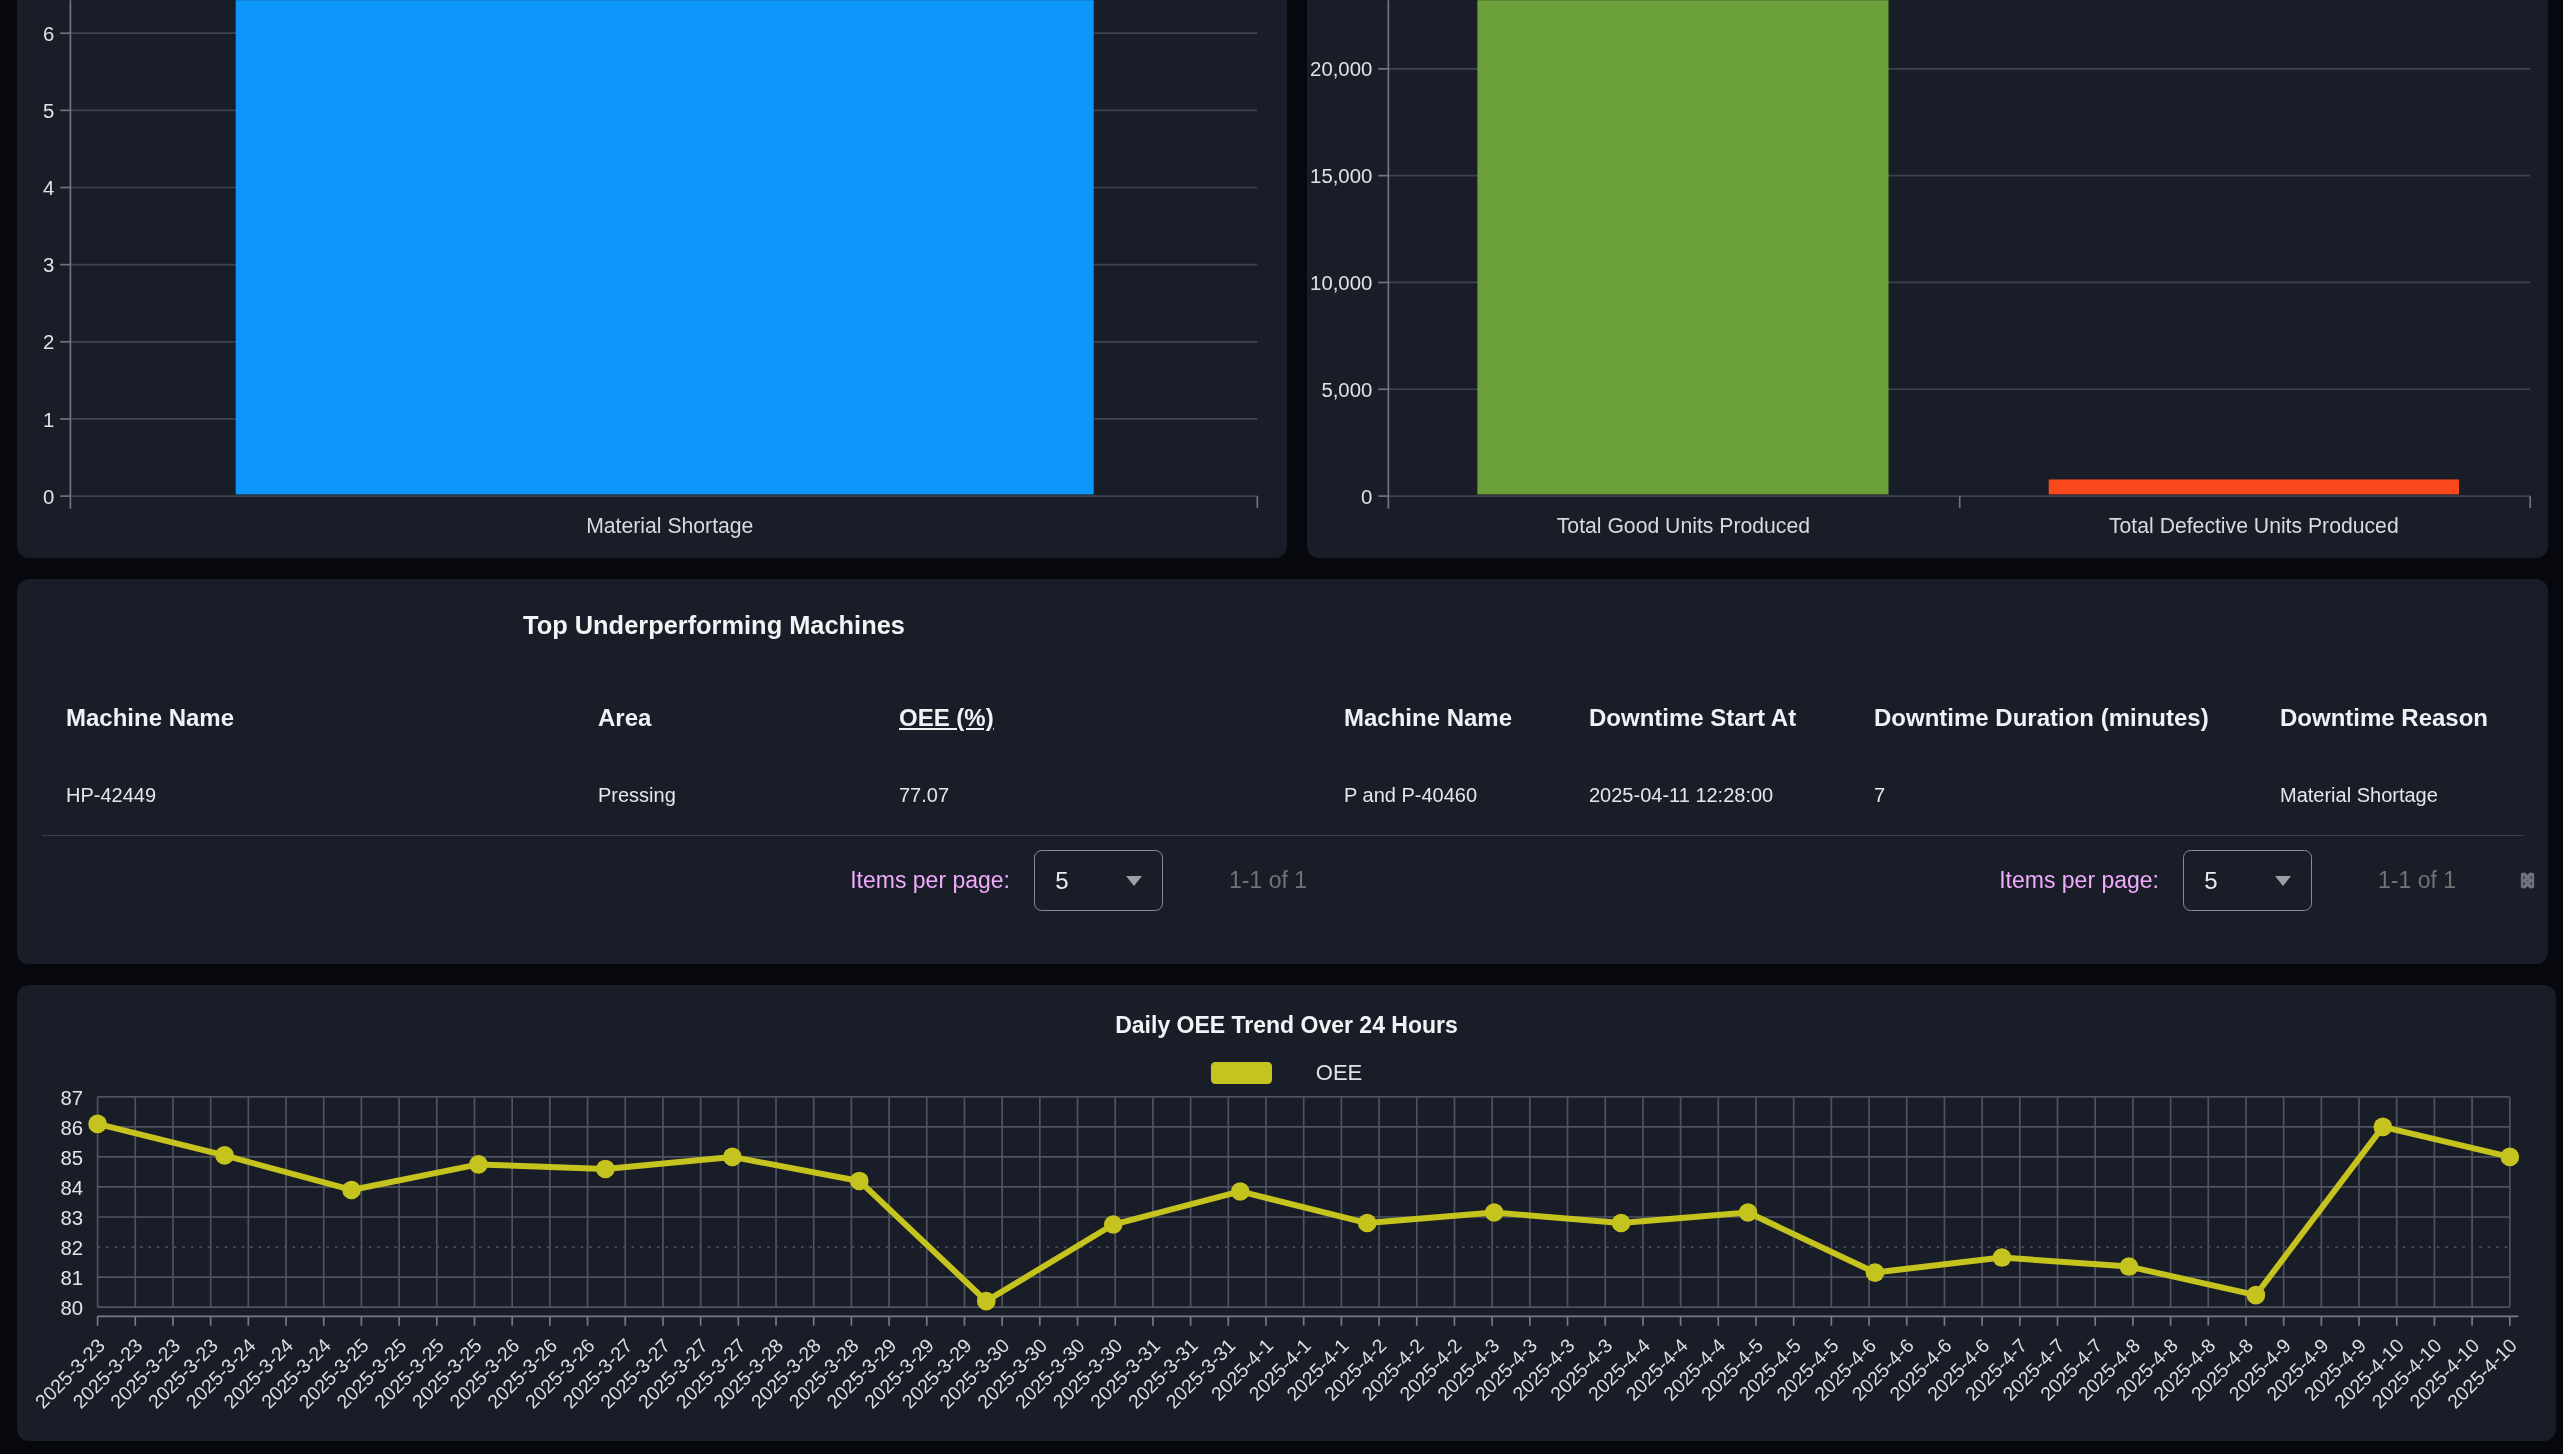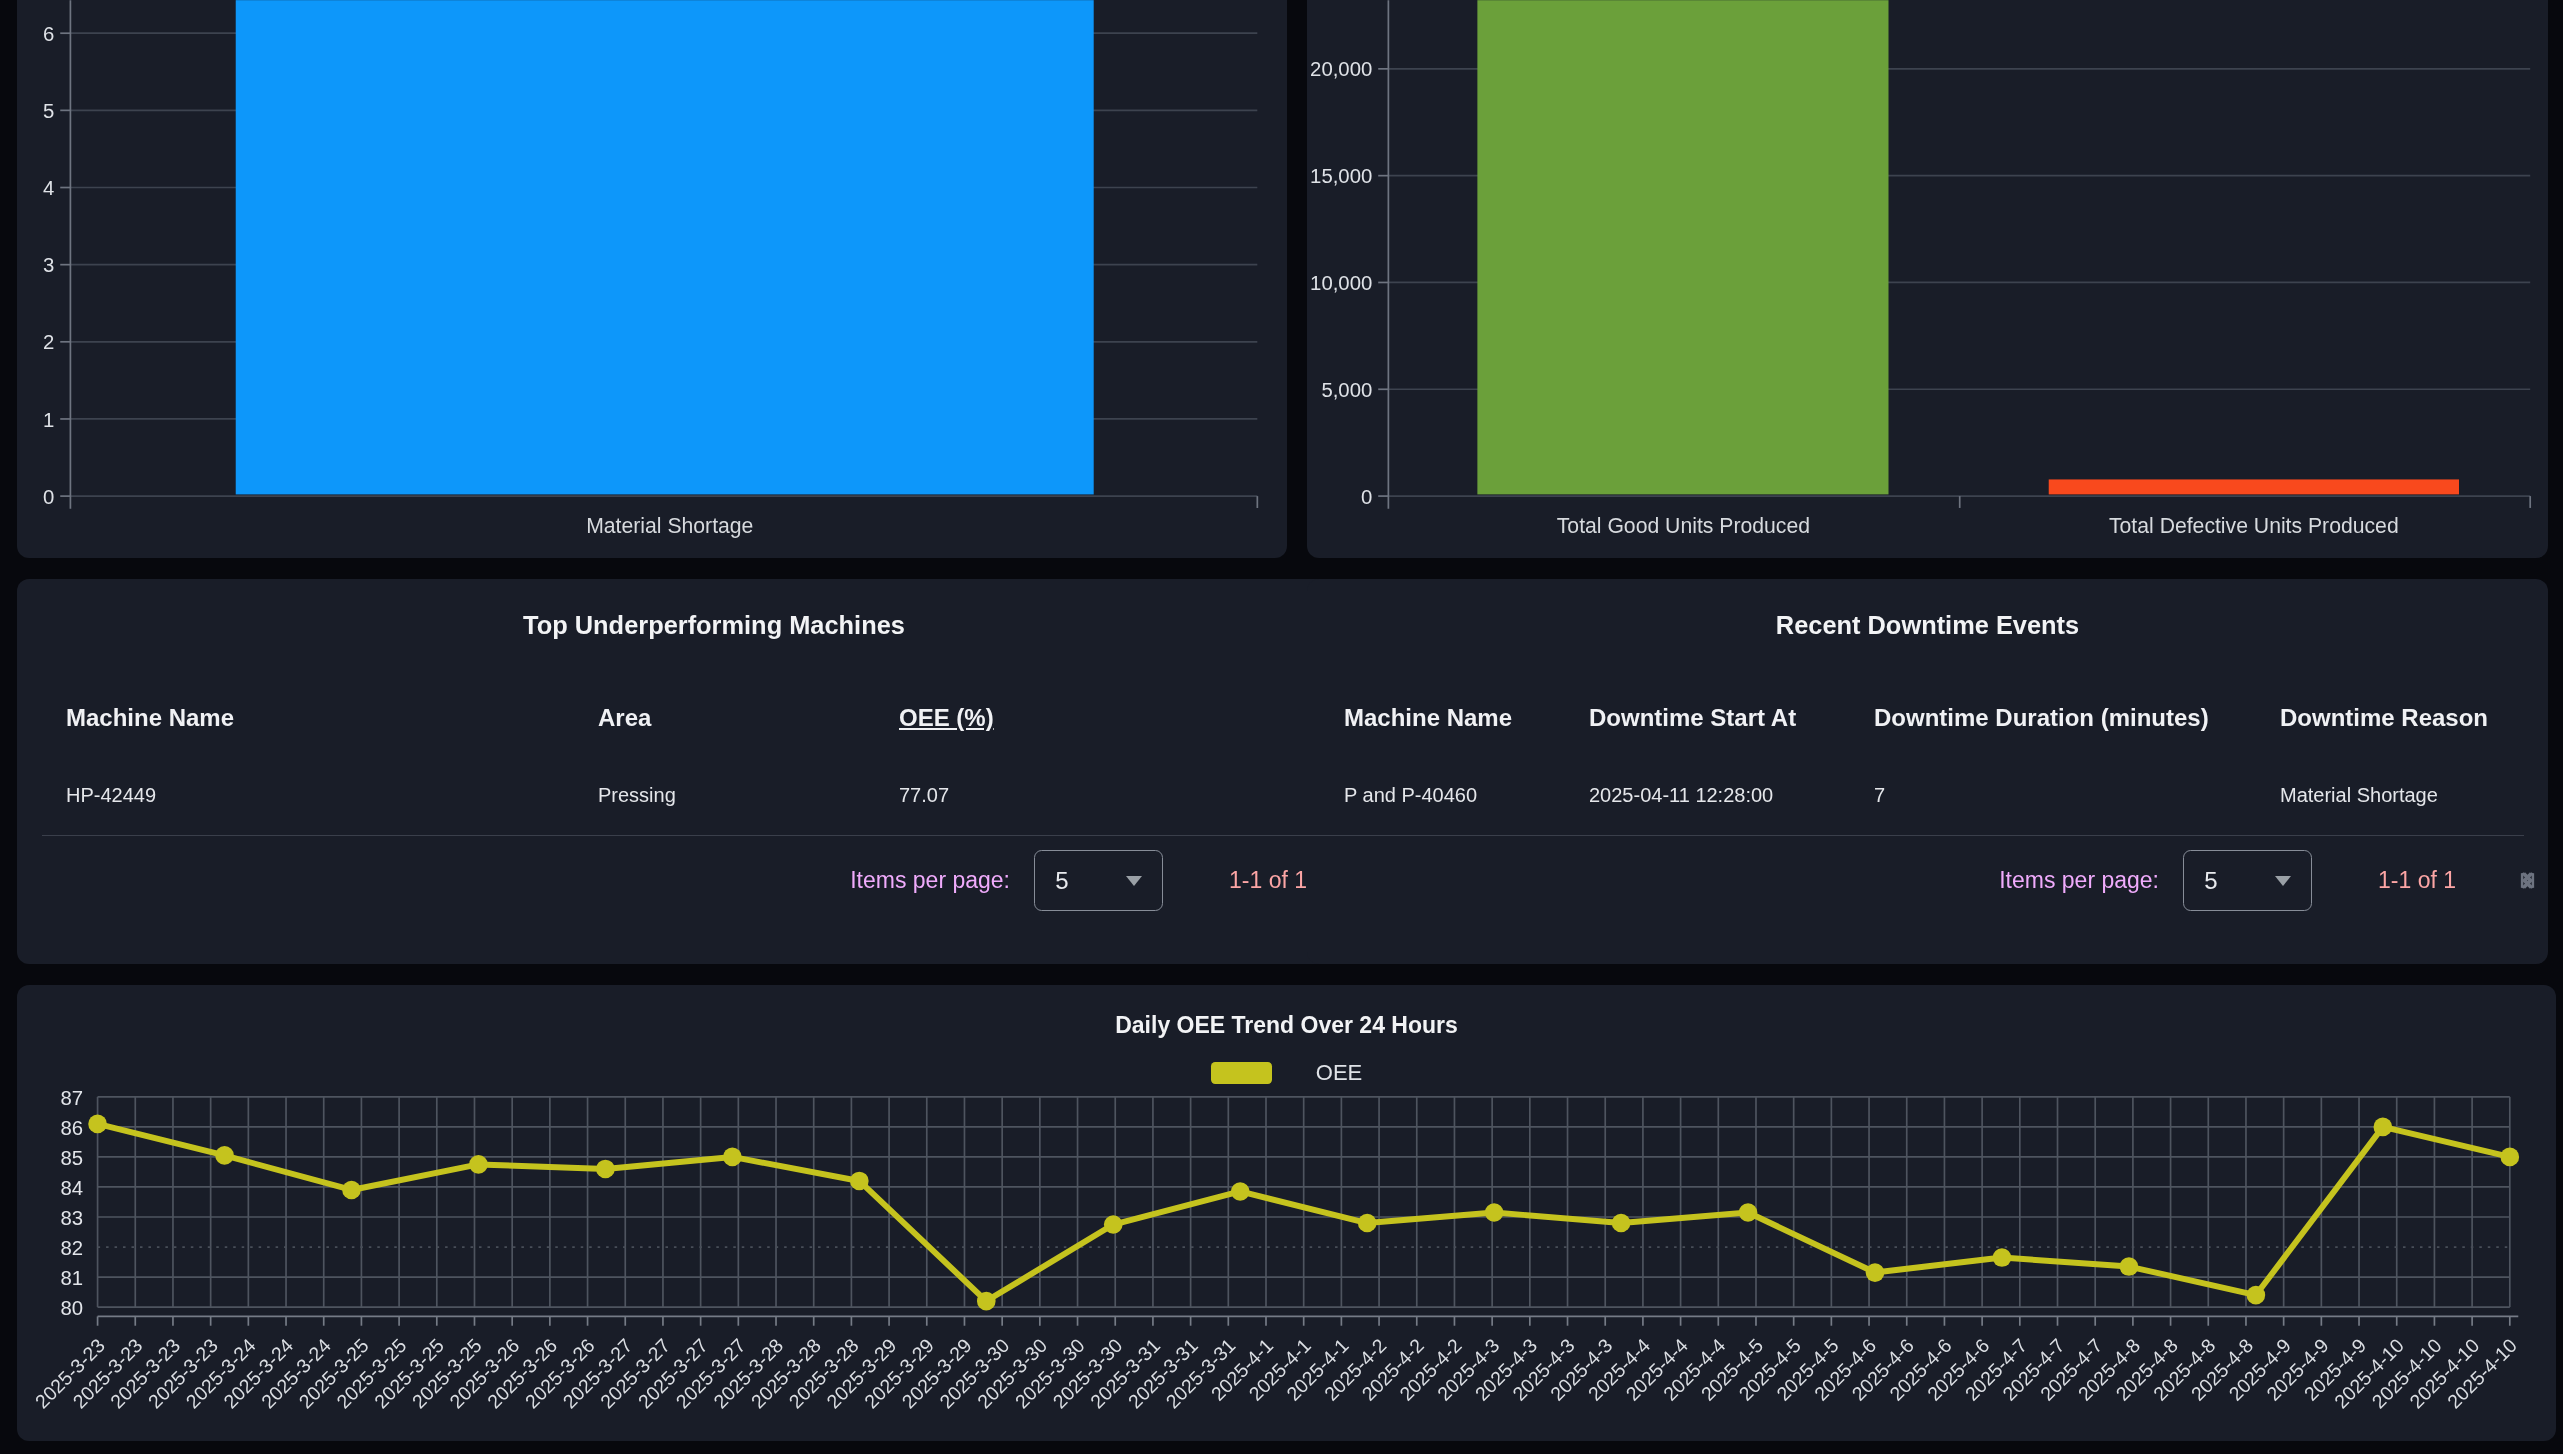--- a/index.html
+++ b/index.html
@@ -8,21 +8,21 @@
   .panel-title{position:absolute;left:0;right:0;text-align:center;color:#f2f3f5;font-weight:bold;font-size:25.4px;}
   svg{position:absolute;display:block;}
   .col-label{position:absolute;color:#f0f1f4;font-size:24px;font-weight:bold;white-space:nowrap;}
   .col-value{position:absolute;color:#e4e6ea;font-size:20px;white-space:nowrap;}
   .divider{position:absolute;height:0;border-top:1.7px solid #3a3f4b;}
   .pager{position:absolute;display:flex;align-items:center;height:71px;}
   .pager .lbl{color:#f0abfc;font-size:23px;white-space:nowrap;}
   .pgsize{width:129px;height:61px;border:1.7px solid #878d98;border-radius:7.6px;display:flex;align-items:center;justify-content:space-between;padding:0 20.3px;box-sizing:border-box;margin-left:24px;cursor:pointer;}
   .pgsize .val{color:#e8eaee;font-size:24px;}
   .caret{width:0;height:0;border-left:8.5px solid transparent;border-right:8.5px solid transparent;border-top:10.2px solid #9aa0a6;}
-  .range{color:#fca5a5;font-size:23px;margin-left:66px;white-space:nowrap;}
+  .range{color:#737373;font-size:23px;margin-left:66px;white-space:nowrap;}
   .pagenav{display:flex;gap:42px;margin-left:58px;align-items:center;}
   .pagenav .pbtn{width:27px;height:27px;cursor:default;}
   .legend-row{position:absolute;left:0;right:0;display:flex;justify-content:center;align-items:center;gap:12px;}
   .legend-swatch{width:61px;height:22px;border-radius:4.2px;}
   .legend-label{color:#dfe2e7;font-size:22px;}
 </style>
 </head>
 <body>
 
 <div class="panel" style="left:17px;top:-68px;width:1270px;height:626px;">
@@ -117,21 +117,20 @@
         </svg>
       <svg class="pbtn" viewBox="0 0 24 24">
           <polyline points="7.5,5.5 14,12 7.5,18.5" fill="none" stroke="#6d7380" stroke-width="2.2"></polyline>
           <line x1="16.8" y1="5.5" x2="16.8" y2="18.5" stroke="#6d7380" stroke-width="2.2"></line>
         </svg>
     </div>
   </div>
 </div>
 
 <div class="panel" style="left:1307px;top:579px;width:1241px;height:385px;">
-  <div class="panel-title" style="top:32px;">Recent Downtime Events</div>
 
   <div class="col-label" style="left:37px;top:125px;">Machine Name</div>
   <div class="col-label" style="left:282px;top:125px;">Downtime Start At</div>
   <div class="col-label" style="left:567px;top:125px;">Downtime Duration (minutes)</div>
   <div class="col-label" style="left:973px;top:125px;">Downtime Reason</div>
 
   <div>
     <div class="col-value" style="left:37px;top:205px;">P and P-40460</div>
     <div class="col-value" style="left:282px;top:205px;">2025-04-11 12:28:00</div>
     <div class="col-value" style="left:567px;top:205px;">7</div>

